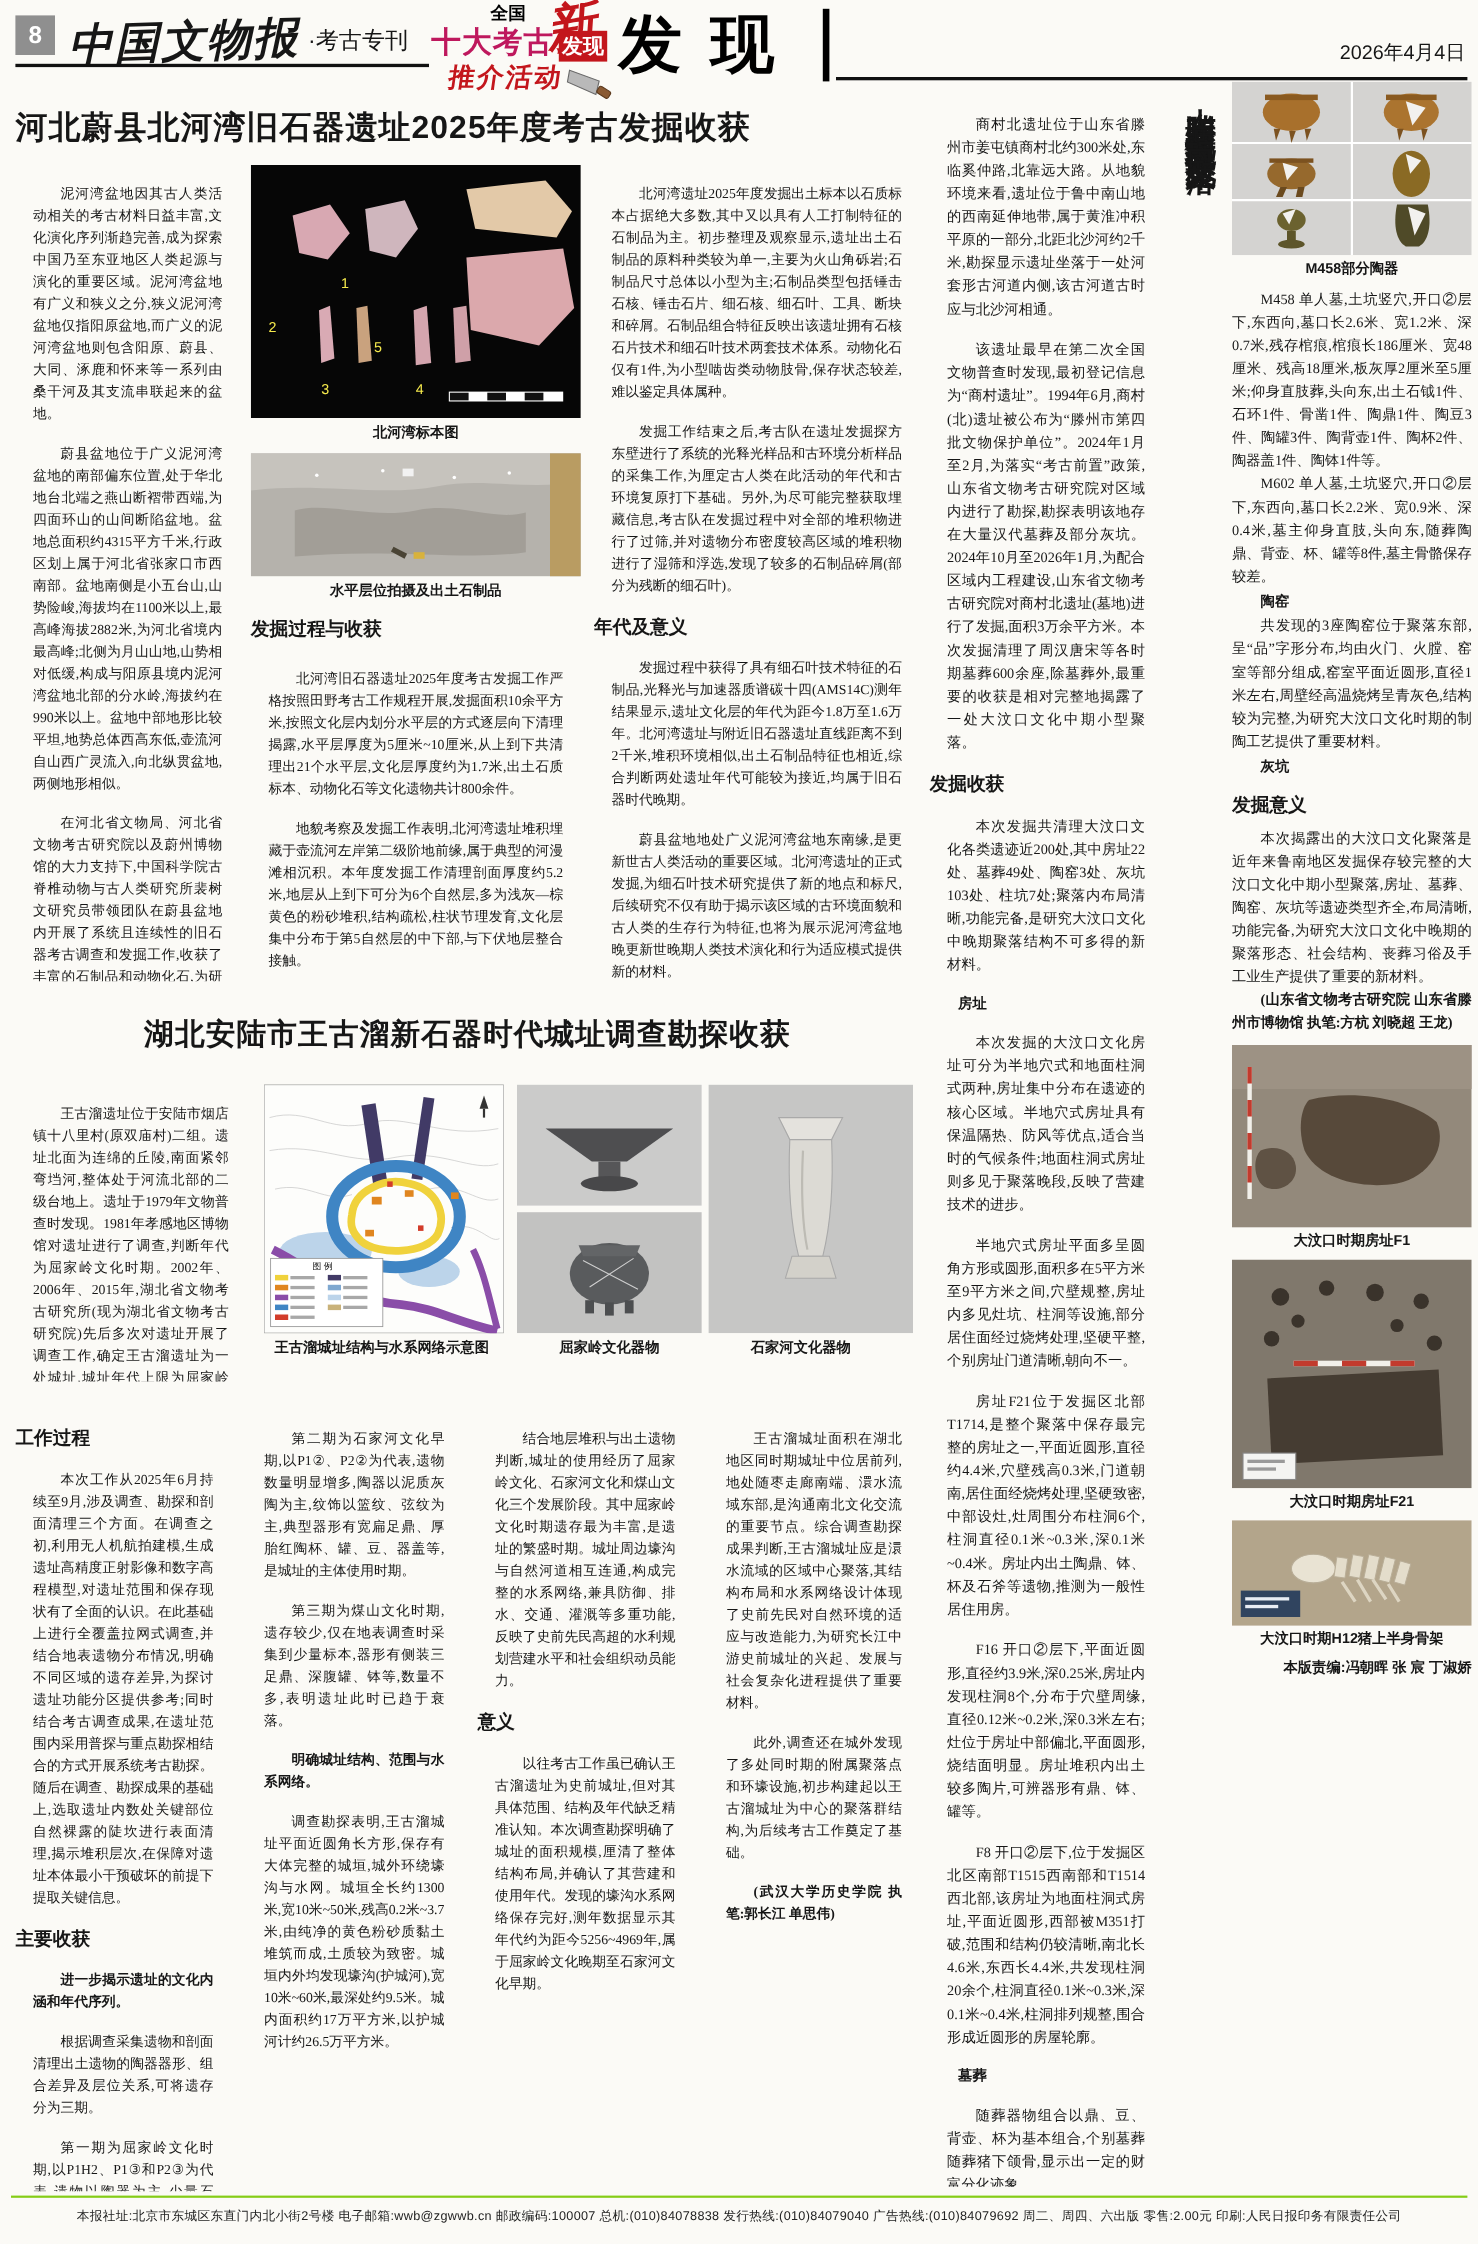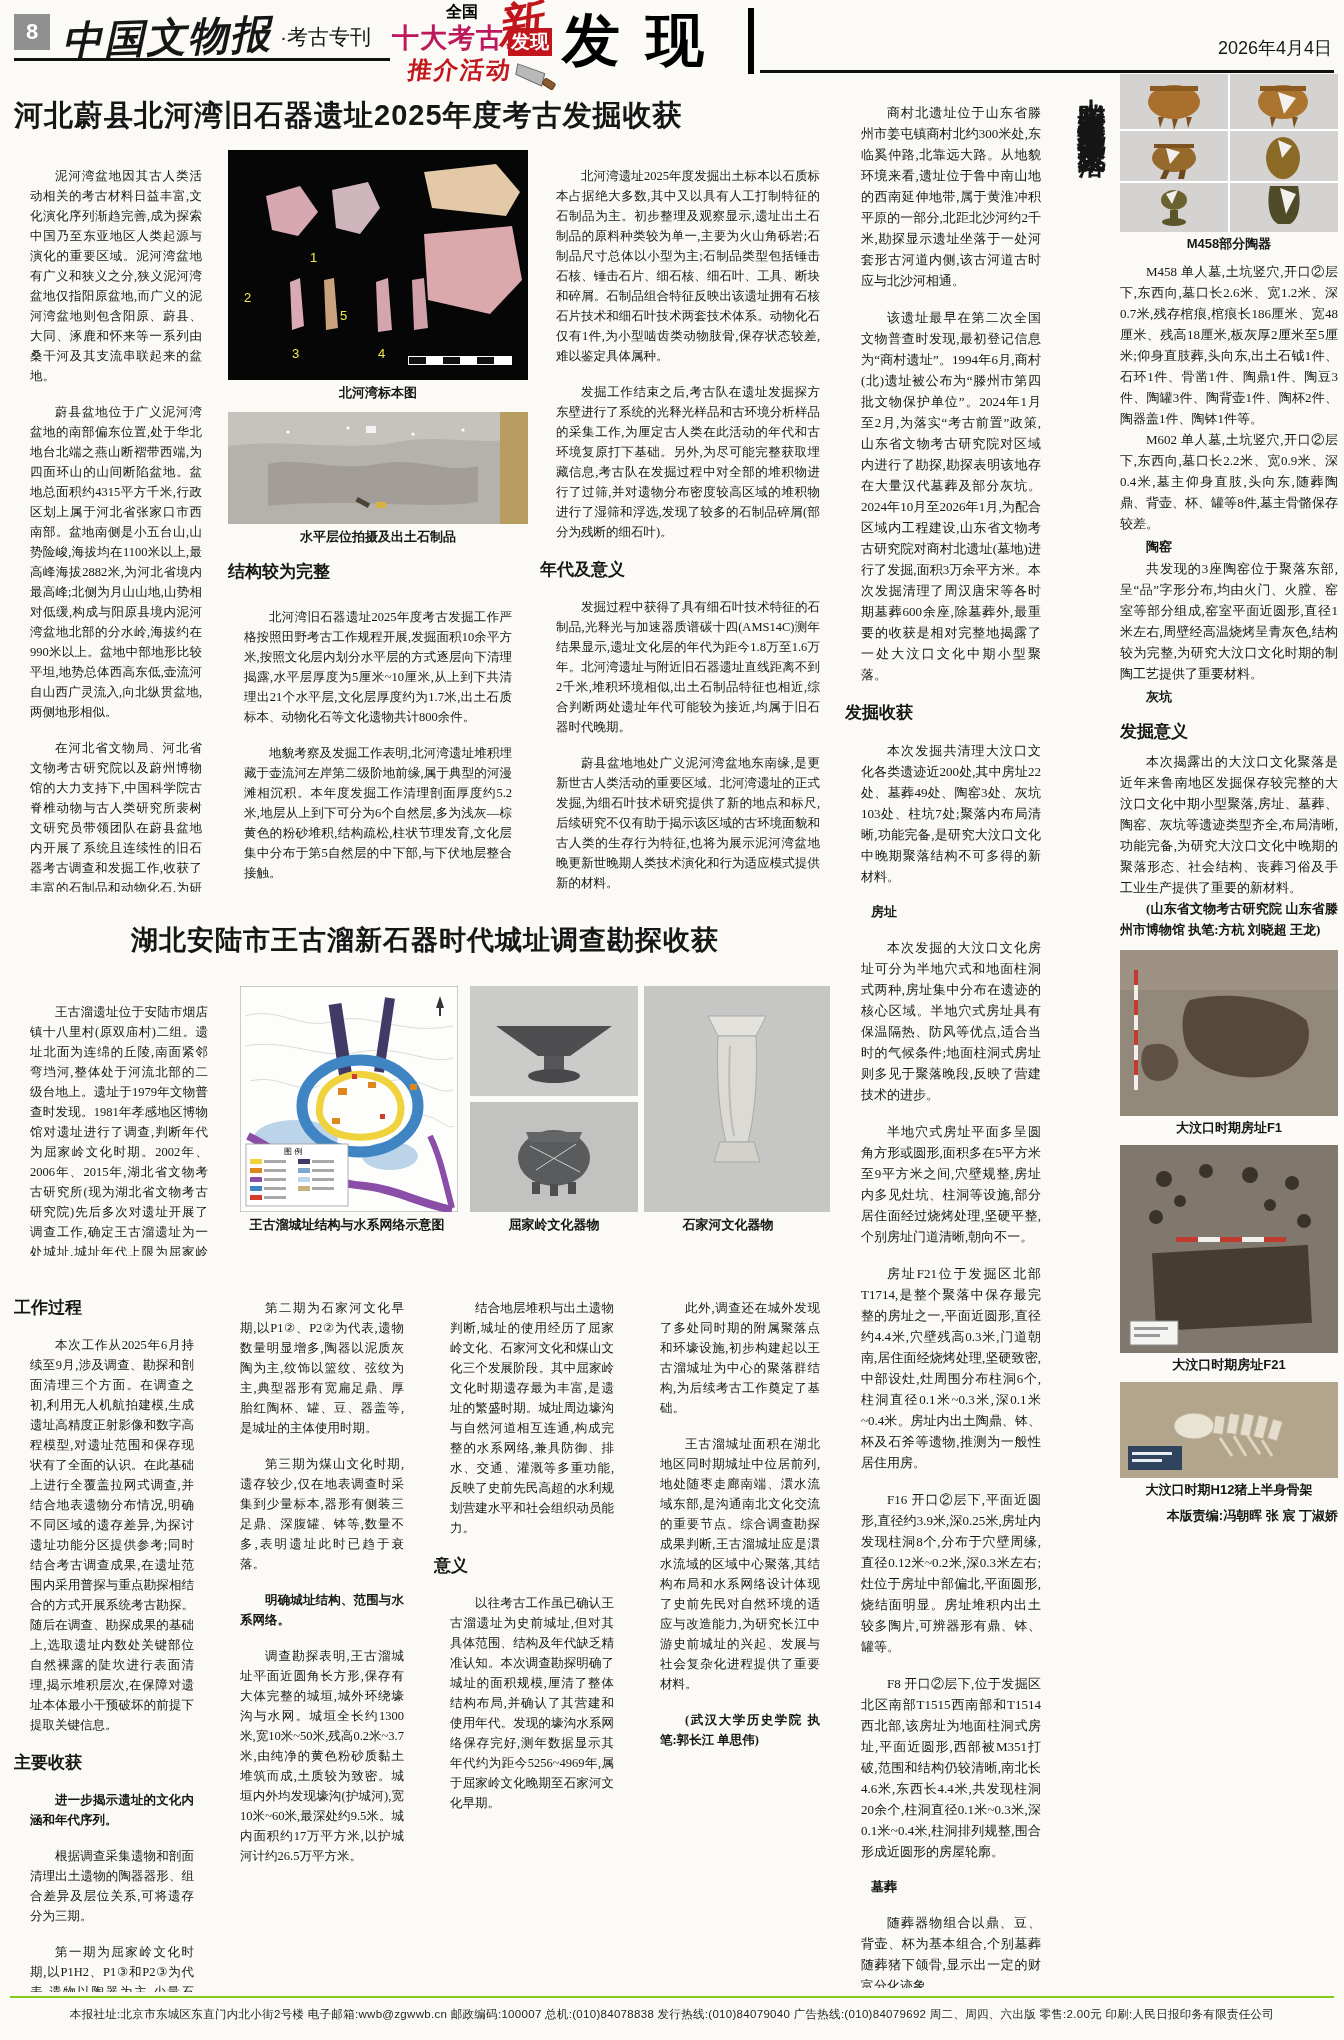--- a/index.html
+++ b/index.html
@@ -139,21 +139,21 @@
       <circle cx="60" cy="20" r="1.6" fill="#fff"></circle>
         <circle cx="120" cy="16" r="1.6" fill="#fff"></circle>
         <circle cx="185" cy="22" r="1.6" fill="#fff"></circle>
         <circle cx="235" cy="18" r="1.6" fill="#fff"></circle>
       <rect x="138" y="14" width="10" height="7" fill="#f2f2f2"></rect>
       <rect x="128" y="88" width="14" height="5" fill="#4a4435" transform="rotate(28 135 90)"></rect>
       <rect x="148" y="90" width="10" height="6" fill="#d8b23c"></rect>
     </svg>
     <div class="caption">水平层位拍摄及出土石制品</div>
 
-    <h2 class="sec">结构较为完整</h2>
+    <h2 class="sec">发掘过程与收获</h2>
     <div class="col">
         <p>北河湾旧石器遗址2025年度考古发掘工作严格按照田野考古工作规程开展,发掘面积10余平方米,按照文化层内划分水平层的方式逐层向下清理揭露,水平层厚度为5厘米~10厘米,从上到下共清理出21个水平层,文化层厚度约为1.7米,出土石质标本、动物化石等文化遗物共计800余件。</p>
         <p>地貌考察及发掘工作表明,北河湾遗址堆积埋藏于壶流河左岸第二级阶地前缘,属于典型的河漫滩相沉积。本年度发掘工作清理剖面厚度约5.2米,地层从上到下可分为6个自然层,多为浅灰—棕黄色的粉砂堆积,结构疏松,柱状节理发育,文化层集中分布于第5自然层的中下部,与下伏地层整合接触。</p>
       </div>
   </div>
 
   <div class="a1-col3 col">
     <div>
         <p>北河湾遗址2025年度发掘出土标本以石质标本占据绝大多数,其中又以具有人工打制特征的石制品为主。初步整理及观察显示,遗址出土石制品的原料种类较为单一,主要为火山角砾岩;石制品尺寸总体以小型为主;石制品类型包括锤击石核、锤击石片、细石核、细石叶、工具、断块和碎屑。石制品组合特征反映出该遗址拥有石核石片技术和细石叶技术两套技术体系。动物化石仅有1件,为小型啮齿类动物肢骨,保存状态较差,难以鉴定具体属种。</p>
         <p>发掘工作结束之后,考古队在遗址发掘探方东壁进行了系统的光释光样品和古环境分析样品的采集工作,为厘定古人类在此活动的年代和古环境复原打下基础。另外,为尽可能完整获取埋藏信息,考古队在发掘过程中对全部的堆积物进行了过筛,并对遗物分布密度较高区域的堆积物进行了湿筛和浮选,发现了较多的石制品碎屑(部分为残断的细石叶)。</p>
@@ -283,22 +283,22 @@
         <p>结合地层堆积与出土遗物判断,城址的使用经历了屈家岭文化、石家河文化和煤山文化三个发展阶段。其中屈家岭文化时期遗存最为丰富,是遗址的繁盛时期。城址周边壕沟与自然河道相互连通,构成完整的水系网络,兼具防御、排水、交通、灌溉等多重功能,反映了史前先民高超的水利规划营建水平和社会组织动员能力。</p>
       </div>
     <h2 class="sec">意义</h2>
     <div>
         <p>以往考古工作虽已确认王古溜遗址为史前城址,但对其具体范围、结构及年代缺乏精准认知。本次调查勘探明确了城址的面积规模,厘清了整体结构布局,并确认了其营建和使用年代。发现的壕沟水系网络保存完好,测年数据显示其年代约为距今5256~4969年,属于屈家岭文化晚期至石家河文化早期。</p>
       </div>
   </div>
 
   <div class="a2-c4 col">
     <div>
+        <p>王古溜城址面积在湖北地区同时期城址中位居前列,地处随枣走廊南端、澴水流域东部,是沟通南北文化交流的重要节点。综合调查勘探成果判断,王古溜城址应是澴水流域的区域中心聚落,其结构布局和水系网络设计体现了史前先民对自然环境的适应与改造能力,为研究长江中游史前城址的兴起、发展与社会复杂化进程提供了重要材料。</p>
         <p>此外,调查还在城外发现了多处同时期的附属聚落点和环壕设施,初步构建起以王古溜城址为中心的聚落群结构,为后续考古工作奠定了基础。</p>
-        <p>王古溜城址面积在湖北地区同时期城址中位居前列,地处随枣走廊南端、澴水流域东部,是沟通南北文化交流的重要节点。综合调查勘探成果判断,王古溜城址应是澴水流域的区域中心聚落,其结构布局和水系网络设计体现了史前先民对自然环境的适应与改造能力,为研究长江中游史前城址的兴起、发展与社会复杂化进程提供了重要材料。</p>
       </div>
     <p class="byline">(武汉大学历史学院 执笔:郭长江 单思伟)</p>
   </div>
 
   <div class="a3-colA col">
     <div>
         <p>商村北遗址位于山东省滕州市姜屯镇商村北约300米处,东临奚仲路,北靠远大路。从地貌环境来看,遗址位于鲁中南山地的西南延伸地带,属于黄淮冲积平原的一部分,北距北沙河约2千米,勘探显示遗址坐落于一处河套形古河道内侧,该古河道古时应与北沙河相通。</p>
         <p>该遗址最早在第二次全国文物普查时发现,最初登记信息为“商村遗址”。1994年6月,商村(北)遗址被公布为“滕州市第四批文物保护单位”。2024年1月至2月,为落实“考古前置”政策,山东省文物考古研究院对区域内进行了勘探,勘探表明该地存在大量汉代墓葬及部分灰坑。2024年10月至2026年1月,为配合区域内工程建设,山东省文物考古研究院对商村北遗址(墓地)进行了发掘,面积3万余平方米。本次发掘清理了周汉唐宋等各时期墓葬600余座,除墓葬外,最重要的收获是相对完整地揭露了一处大汶口文化中期小型聚落。</p>
       </div>
     <h2 class="sec">发掘收获</h2>

